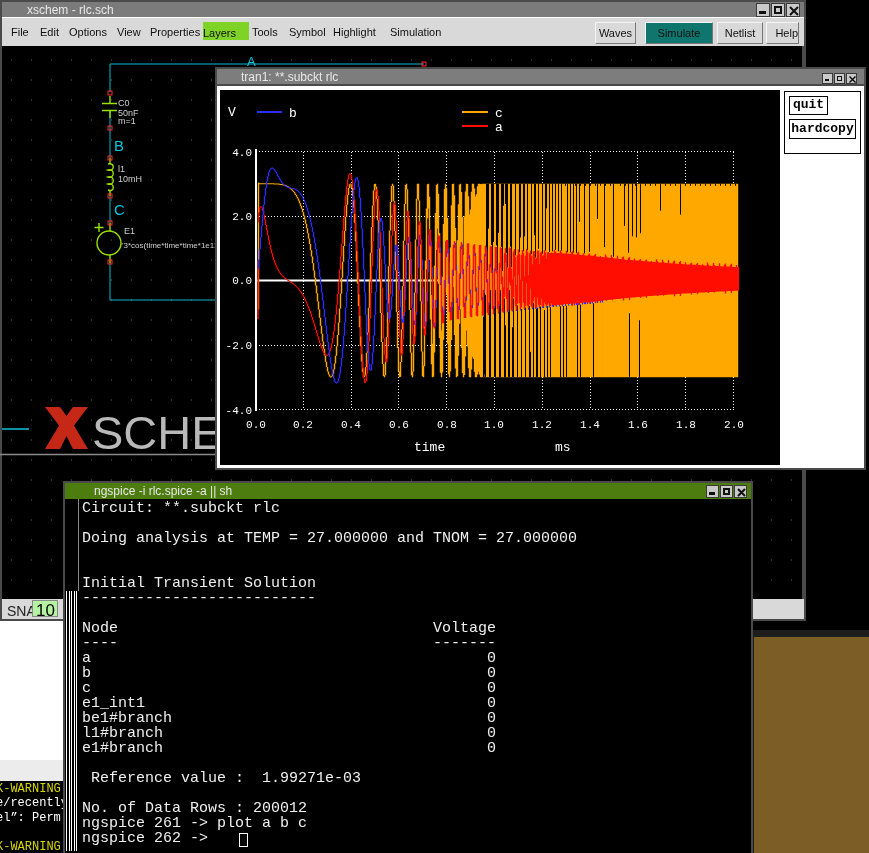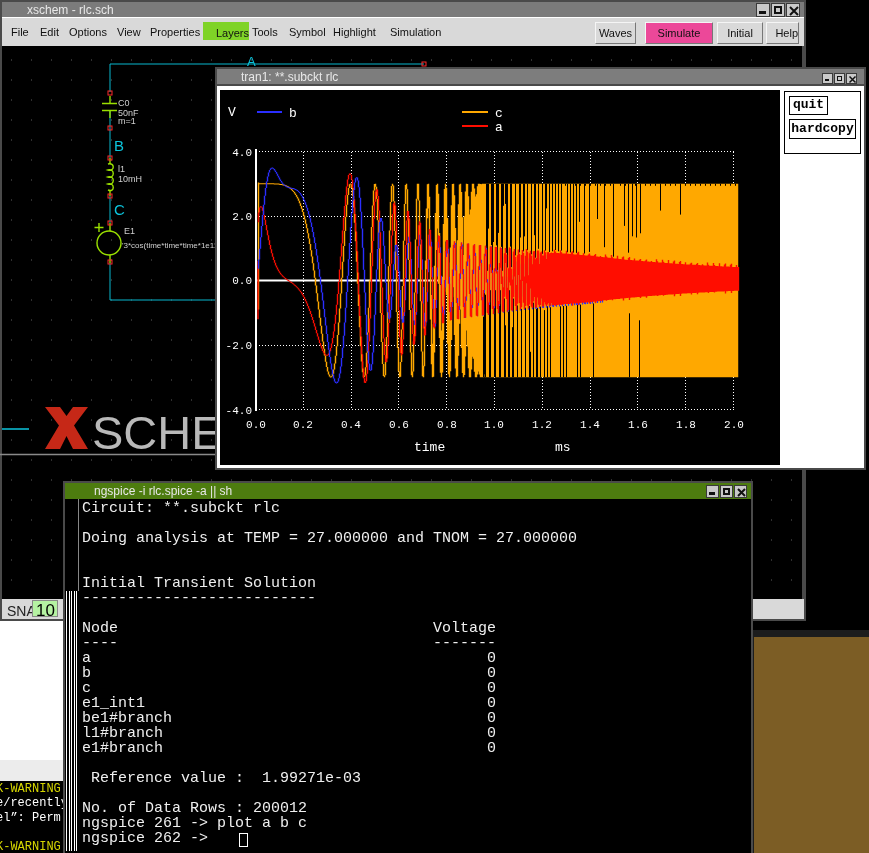--- a/index.html
+++ b/index.html
@@ -45,24 +45,24 @@
   <span style="position:absolute;left:9px;top:8px">File</span>
       <span style="position:absolute;left:38px;top:8px">Edit</span>
       <span style="position:absolute;left:67px;top:8px">Options</span>
       <span style="position:absolute;left:115px;top:8px">View</span>
       <span style="position:absolute;left:148px;top:8px">Properties</span>
       <span style="position:absolute;left:250px;top:8px">Tools</span>
       <span style="position:absolute;left:287px;top:8px">Symbol</span>
       <span style="position:absolute;left:331px;top:8px">Highlight</span>
       <span style="position:absolute;left:388px;top:8px">Simulation</span>
   <div style="position:absolute;left:201px;top:4px;width:46px;height:18px;background:#7fd327;
-    text-align:right;line-height:22px">Layers</div>
+    text-align:left;line-height:22px">Layers</div>
   <div style="position:absolute;left:593px;top:4px;width:41px;height:22px;background:#d9d9d9;border:1px solid #777;border-top-color:#f5f5f5;border-left-color:#f5f5f5;box-sizing:border-box;text-align:center;line-height:20px">Waves</div>
-      <div style="position:absolute;left:643px;top:4px;width:68px;height:22px;background:#ec4899;border:1px solid #777;border-top-color:#f5f5f5;border-left-color:#f5f5f5;box-sizing:border-box;text-align:center;line-height:20px">Simulate</div>
-      <div style="position:absolute;left:715px;top:4px;width:46px;height:22px;background:#d9d9d9;border:1px solid #777;border-top-color:#f5f5f5;border-left-color:#f5f5f5;box-sizing:border-box;text-align:center;line-height:20px">Initial</div>
+      <div style="position:absolute;left:643px;top:4px;width:68px;height:22px;background:#0f766e;border:1px solid #777;border-top-color:#f5f5f5;border-left-color:#f5f5f5;box-sizing:border-box;text-align:center;line-height:20px">Simulate</div>
+      <div style="position:absolute;left:715px;top:4px;width:46px;height:22px;background:#d9d9d9;border:1px solid #777;border-top-color:#f5f5f5;border-left-color:#f5f5f5;box-sizing:border-box;text-align:center;line-height:20px">Netlist</div>
       <div style="position:absolute;left:764px;top:4px;width:33px;height:22px;background:#d9d9d9;border:1px solid #777;border-top-color:#f5f5f5;border-left-color:#f5f5f5;box-sizing:border-box;text-align:right;line-height:20px">Help</div>
  </div>
  <div style="position:absolute;left:2px;top:46px;width:800px;height:553px;background:#000"></div>
  <div style="position:absolute;left:2px;top:599px;width:802px;height:20px;background:#d9d9d9;
     font-size:11px;color:#222">
   <span style="position:absolute;left:5px;top:4px;font-size:14px">SNAP:</span>
   <div style="position:absolute;left:30px;top:1px;width:26px;height:17px;background:#b5f2a2;
     border:1px solid #888;font-size:17px;padding-left:3px;color:#000">10</div>
  </div>
 </div>

